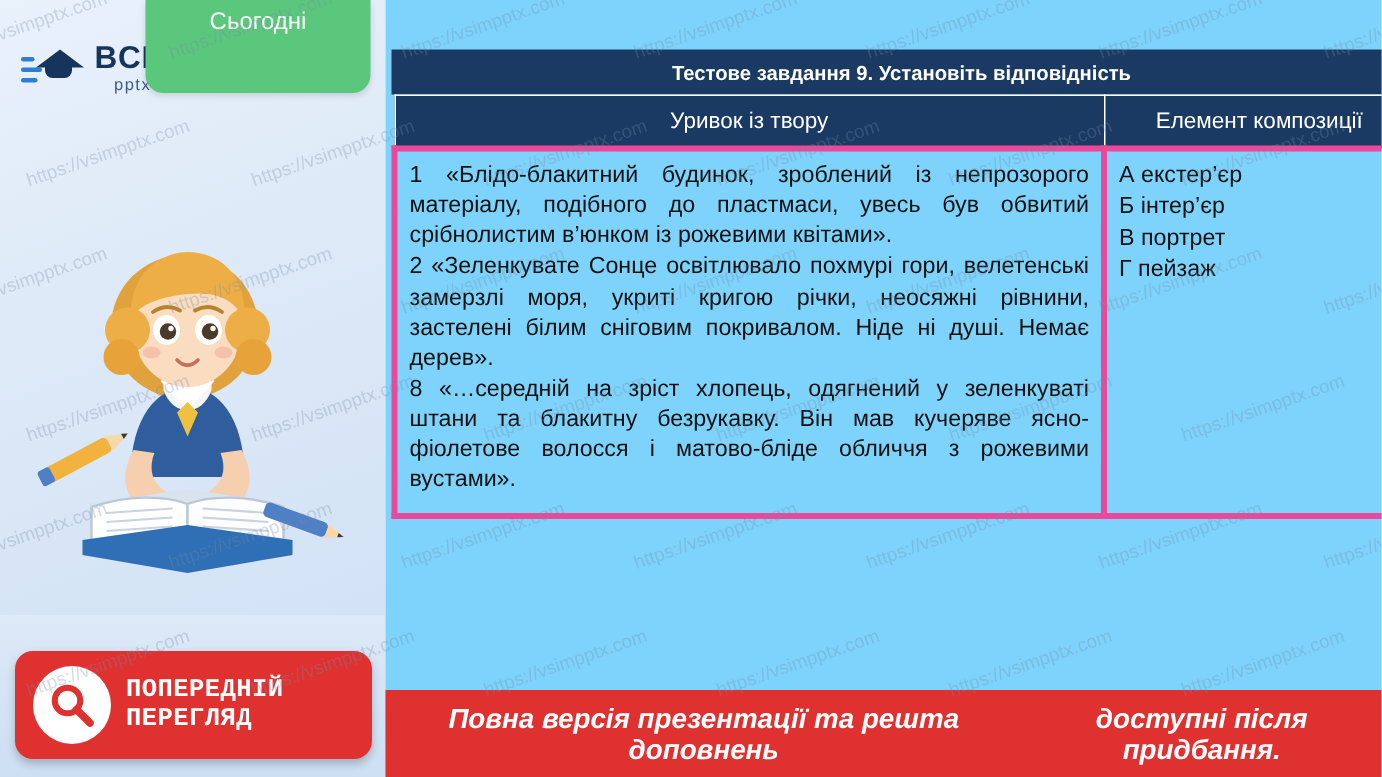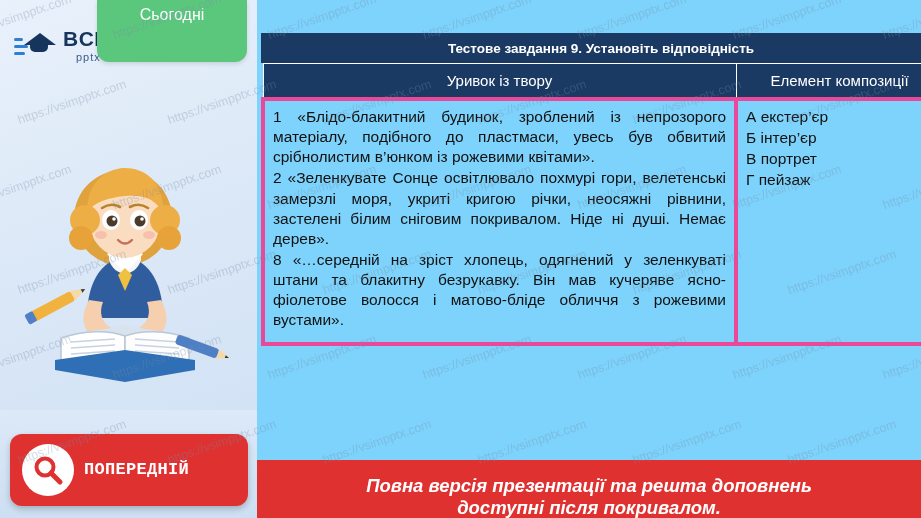--- a/index.html
+++ b/index.html
@@ -178,21 +178,21 @@
   .element-cell p { margin: 0 0 1px 0; }
 
   
   #bottom-notice {
     position: absolute;
     left: 257px; bottom: 0;
     width: 664px; height: 58px;
     background: #e03131;
     color: #ffffff;
     display: flex;
-    flex-direction: column;
+    flex-direction: row;
     align-items: center;
     justify-content: flex-end;
     font-style: italic;
     font-weight: bold;
     font-size: 18.5px;
     line-height: 1.15;
     text-align: center;
     margin-top: 18px;
   }
 
@@ -297,20 +297,21 @@
 
   <div id="preview-badge">
     <div id="preview-circle">
       <svg width="32" height="32" viewBox="0 0 32 32" xmlns="http://www.w3.org/2000/svg">
         <circle cx="13" cy="13" r="8.5" fill="none" stroke="#e03131" stroke-width="4"></circle>
         <line x1="19" y1="19" x2="28" y2="28" stroke="#e03131" stroke-width="5" stroke-linecap="round"></line>
       </svg>
     </div>
     <div id="preview-text">
       <div>ПОПЕРЕДНІЙ</div>
+      <div>ПЕРЕГЛЯД</div>
     </div>
   </div>
 </div>
 
 <div id="content">
 
   <div id="task-header">Тестове завдання 9. Установіть відповідність</div>
 
   <table id="task-table">
     <colgroup>
@@ -336,21 +337,21 @@
           <p>В портрет</p>
           <p>Г пейзаж</p>
         </td>
       </tr>
     </tbody>
   </table>
 </div>
 
 <div id="bottom-notice">
   <div>Повна версія презентації та решта доповнень</div>
-  <div>доступні після покривалом.</div>
+  <div>доступні після придбання.</div>
 </div>
 
 <div id="watermark-layer">
     <div class="wm" style="left: -40px; top: 10px;">https://vsimpptx.com</div>
     <div class="wm" style="left: 110px; top: 10px;">https://vsimpptx.com</div>
     <div class="wm" style="left: 265px; top: 10px;">https://vsimpptx.com</div>
     <div class="wm" style="left: 420px; top: 10px;">https://vsimpptx.com</div>
     <div class="wm" style="left: 575px; top: 10px;">https://vsimpptx.com</div>
     <div class="wm" style="left: 730px; top: 10px;">https://vsimpptx.com</div>
     <div class="wm" style="left: 880px; top: 10px;">https://vsimpptx.com</div>

